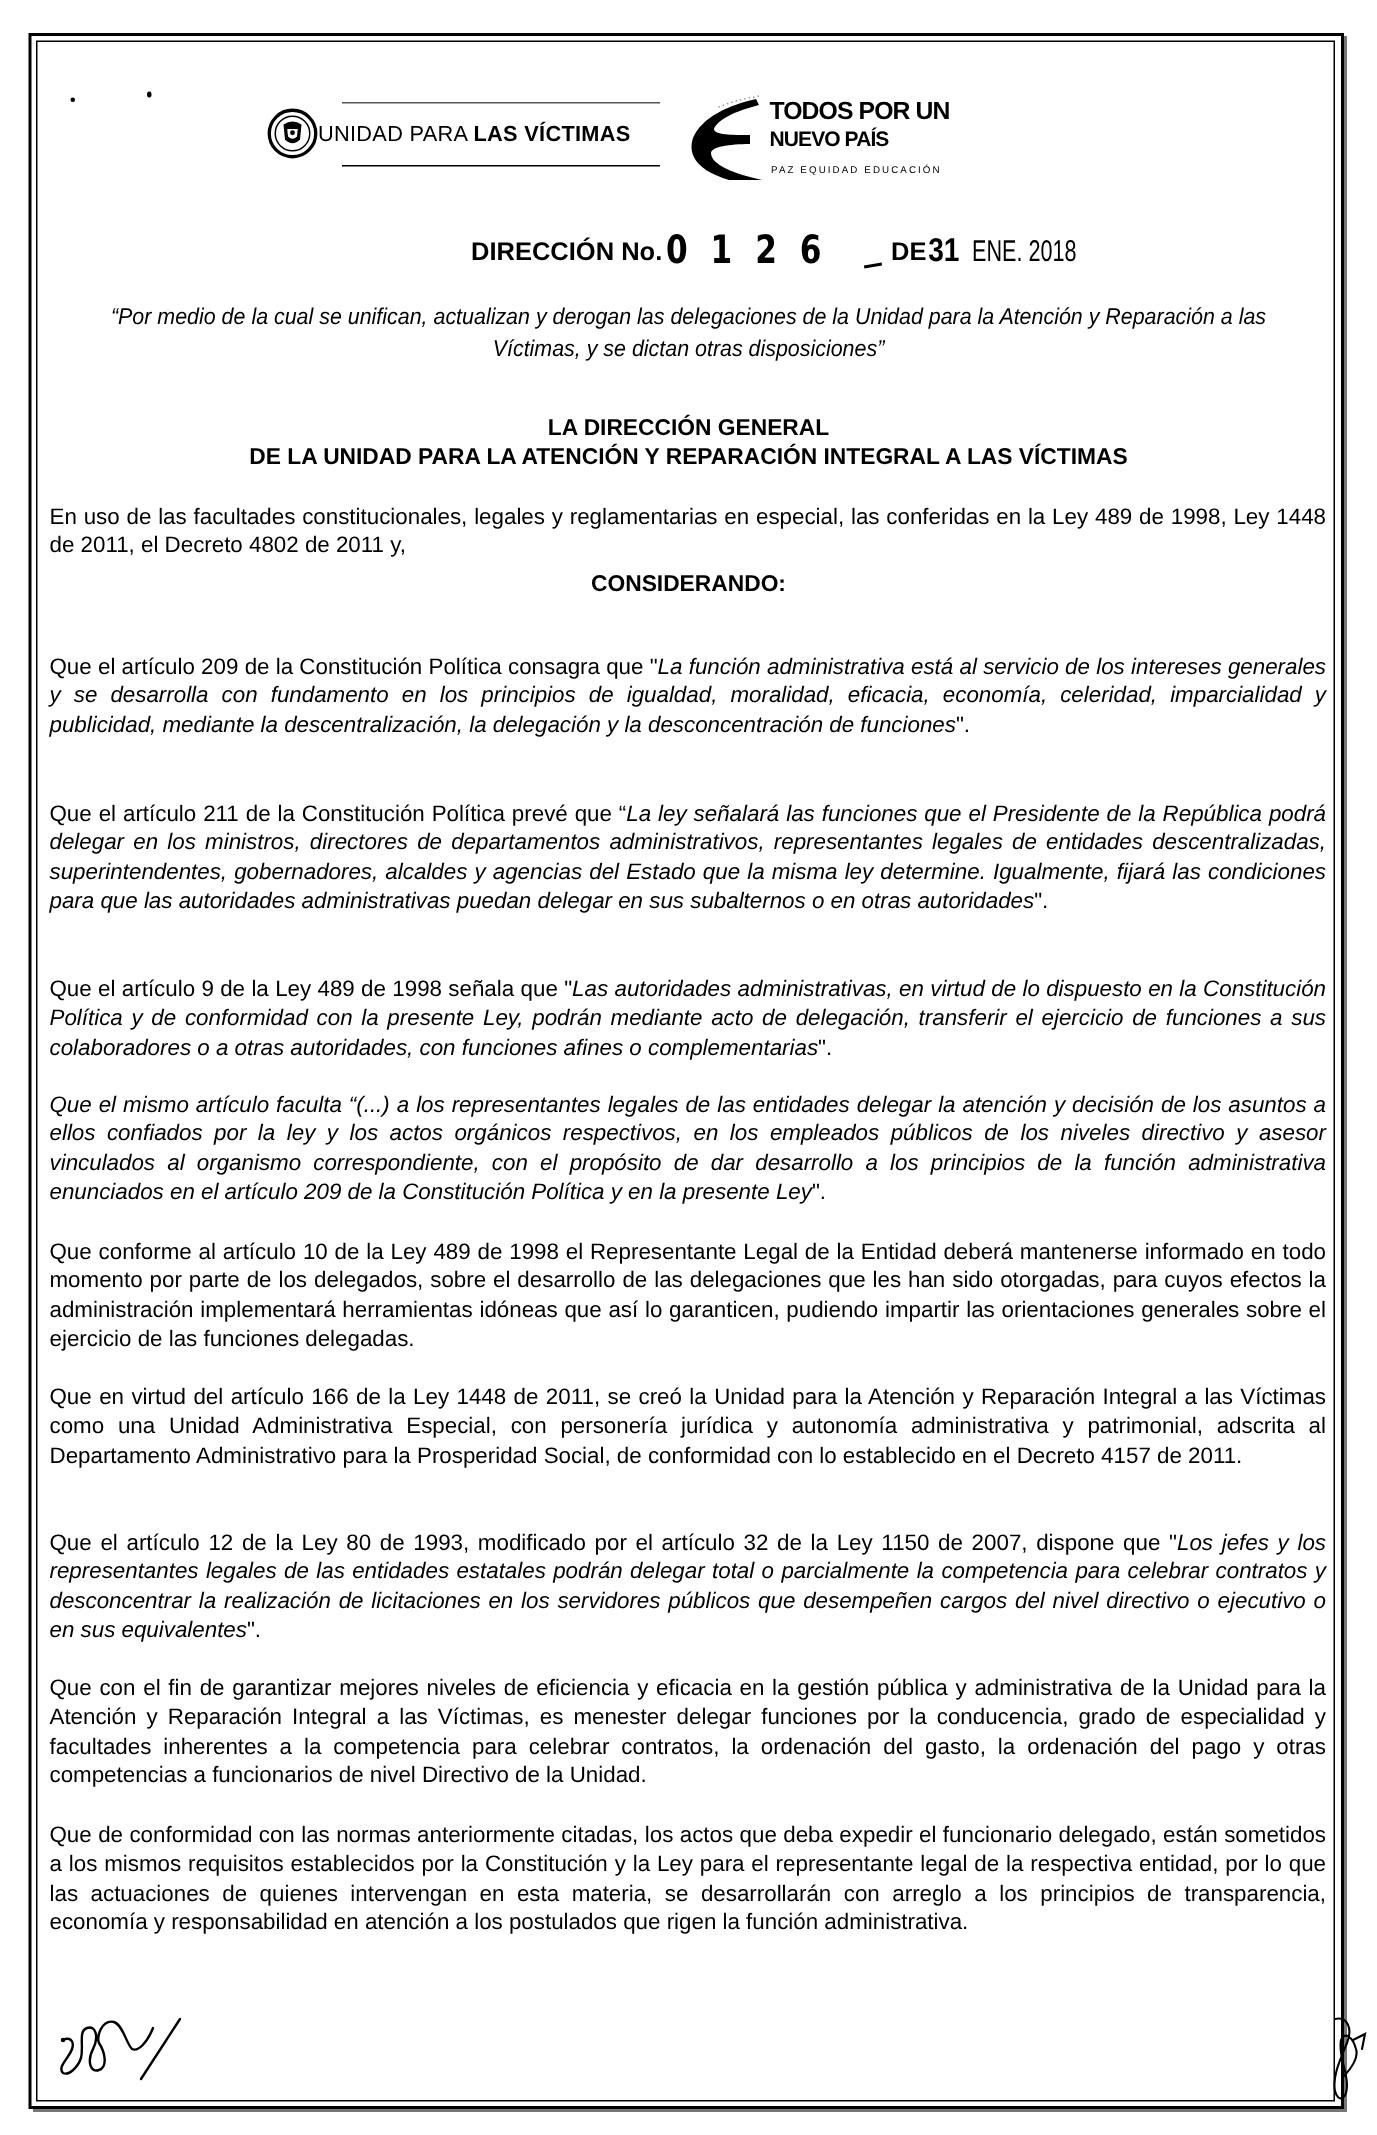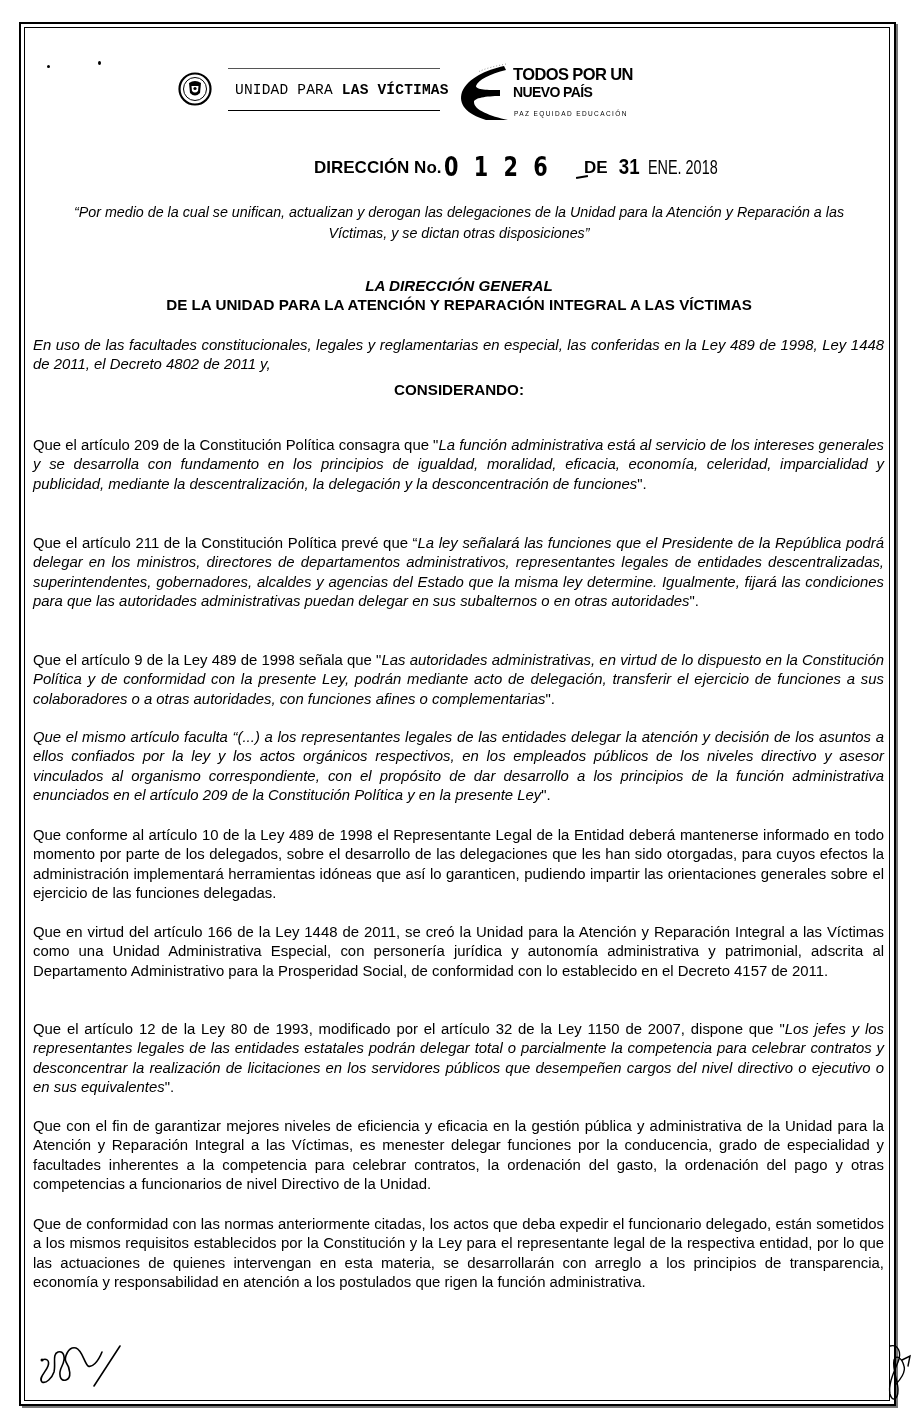--- a/index.html
+++ b/index.html
@@ -9,44 +9,44 @@
   .frame-shadow-r { position: absolute; left: 896px; top: 24px; width: 2px; height: 1384px; background: #777; }
   .frame-shadow-b { position: absolute; left: 22px; top: 1406px; width: 876px; height: 2px; background: #777; }
 
   .dot { position: absolute; width: 3px; height: 3px; background: #000; border-radius: 50%; }
 
   
   .logo-unidad { position: absolute; left: 178px; top: 64px; width: 262px; height: 50px; }
   .logo-unidad .seal { position: absolute; left: 0; top: 8px; width: 34px; height: 34px; }
   .logo-unidad .rule-top { position: absolute; left: 50px; top: 4px; width: 212px; border-top: 1px solid #555; }
   .logo-unidad .rule-bot { position: absolute; left: 50px; top: 46px; width: 212px; border-top: 1.5px solid #000; }
-  .logo-unidad .txt { position: absolute; left: 57px; top: 18px; font-size: 14.5px; letter-spacing: 0.2px; white-space: nowrap; font-family: Liberation Mono, monospace; }
+  .logo-unidad .txt { position: absolute; left: 34px; top: 18px; font-size: 14.5px; letter-spacing: 0.2px; white-space: nowrap; }
   .logo-unidad .txt b { font-weight: bold; }
 
   .logo-todos { position: absolute; left: 456px; top: 62px; width: 190px; height: 62px; }
   .logo-todos .mark { position: absolute; left: 0; top: 0; width: 56px; height: 60px; }
   .logo-todos .l1, .logo-todos .l2 { position: absolute; left: 57px; font-weight: bold; white-space: nowrap; letter-spacing: -0.6px; }
   .logo-todos .l1 { top: 3px; font-size: 16.5px; }
   .logo-todos .l2 { top: 22px; font-size: 14px; }
   .logo-todos .l3 { position: absolute; left: 58px; top: 48px; font-size: 6.5px; letter-spacing: 1.4px; white-space: nowrap; }
 
   
   .res-line { position: absolute; left: 314px; top: 152px; height: 40px; white-space: nowrap; }
   .res-label { position: absolute; left: 0; top: 6px; font-size: 17px; font-weight: bold; }
   .res-num { position: absolute; left: 130px; top: 0; font-size: 26px; font-weight: bold; letter-spacing: 5px; font-family: "DejaVu Sans", sans-serif; transform: scaleX(0.8); transform-origin: left; }
-  .res-de { position: absolute; left: 270px; top: 6px; font-size: 17px; font-weight: bold; }
+  .res-de { position: absolute; left: 280px; top: 6px; font-size: 17px; font-weight: bold; }
   .res-de-mark { position: absolute; left: 262px; top: 24px; width: 12px; border-top: 2px solid #000; transform: rotate(-10deg); }
   .res-date { position: absolute; left: 303px; top: 2px; white-space: nowrap; }
   .res-day { font-size: 22px; font-weight: bold; transform: scaleX(0.85); display: inline-block; margin-right: 2px; }
   .res-month { font-size: 20px; display: inline-block; transform: scaleX(0.72); transform-origin: left; letter-spacing: 0; }
 
   .subtitle { position: absolute; left: 40px; top: 201px; width: 838px; text-align: center; font-style: italic; font-size: 15.2px; line-height: 21px; transform: scaleX(0.94); transform-origin: center; }
 
   .heading { position: absolute; left: 34px; width: 850px; text-align: center; font-weight: bold; font-size: 15.2px; }
-  .h1 { top: 277px; font-style: italic; }
+  .h1 { top: 277px; }
   .h2 { top: 296px; }
   .h-cons { top: 381px; }
 
   .para { position: absolute; left: 33px; width: 851px; font-size: 14.9px; line-height: 19.4px; text-align: justify; }
   .para .it { font-style: italic; }
 </style>
 </head>
 <body>
 
 <div class="frame-shadow-r"></div>
@@ -89,21 +89,21 @@
     <span class="res-day">31</span>
     <span class="res-month">ENE. 2018</span>
   </span>
 </div>
 
 <div class="subtitle">“Por medio de la cual se unifican, actualizan y derogan las delegaciones de la Unidad para la Atención y Reparación a las Víctimas, y se dictan otras disposiciones”</div>
 
 <div class="heading h1">LA DIRECCIÓN GENERAL</div>
 <div class="heading h2">DE LA UNIDAD PARA LA ATENCIÓN Y REPARACIÓN INTEGRAL A LAS VÍCTIMAS</div>
 
-<div class="para" style="top:336px;font-style:italic;">En uso de las facultades constitucionales, legales y reglamentarias en especial, las conferidas en la Ley 489 de 1998, Ley 1448 de 2011, el Decreto 4802 de 2011 y,</div>
+<div class="para" style="top:336px;">En uso de las facultades constitucionales, legales y reglamentarias en especial, las conferidas en la Ley 489 de 1998, Ley 1448 de 2011, el Decreto 4802 de 2011 y,</div>
 
 <div class="heading h-cons">CONSIDERANDO:</div>
 
 <div class="para" style="top:436px;"><span>Que el artículo 209 de la Constitución Política consagra que "</span><span class="it">La función administrativa está al servicio de los intereses generales y se desarrolla con fundamento en los principios de igualdad, moralidad, eficacia, economía, celeridad, imparcialidad y publicidad, mediante la descentralización, la delegación y la desconcentración de funciones</span><span>".</span></div>
 
 <div class="para" style="top:534px;"><span>Que el artículo 211 de la Constitución Política prevé que “</span><span class="it">La ley señalará las funciones que el Presidente de la República podrá delegar en los ministros, directores de departamentos administrativos, representantes legales de entidades descentralizadas, superintendentes, gobernadores, alcaldes y agencias del Estado que la misma ley determine. Igualmente, fijará las condiciones para que las autoridades administrativas puedan delegar en sus subalternos o en otras autoridades</span><span>".</span></div>
 
 <div class="para" style="top:651px;"><span>Que el artículo 9 de la Ley 489 de 1998 señala que "</span><span class="it">Las autoridades administrativas, en virtud de lo dispuesto en la Constitución Política y de conformidad con la presente Ley, podrán mediante acto de delegación, transferir el ejercicio de funciones a sus colaboradores o a otras autoridades, con funciones afines o complementarias</span><span>".</span></div>
 
 <div class="para" style="top:728px;"><span></span><span class="it">Que el mismo artículo faculta “(...) a los representantes legales de las entidades delegar la atención y decisión de los asuntos a ellos confiados por la ley y los actos orgánicos respectivos, en los empleados públicos de los niveles directivo y asesor vinculados al organismo correspondiente, con el propósito de dar desarrollo a los principios de la función administrativa enunciados en el artículo 209 de la Constitución Política y en la presente Ley</span><span>".</span></div>

